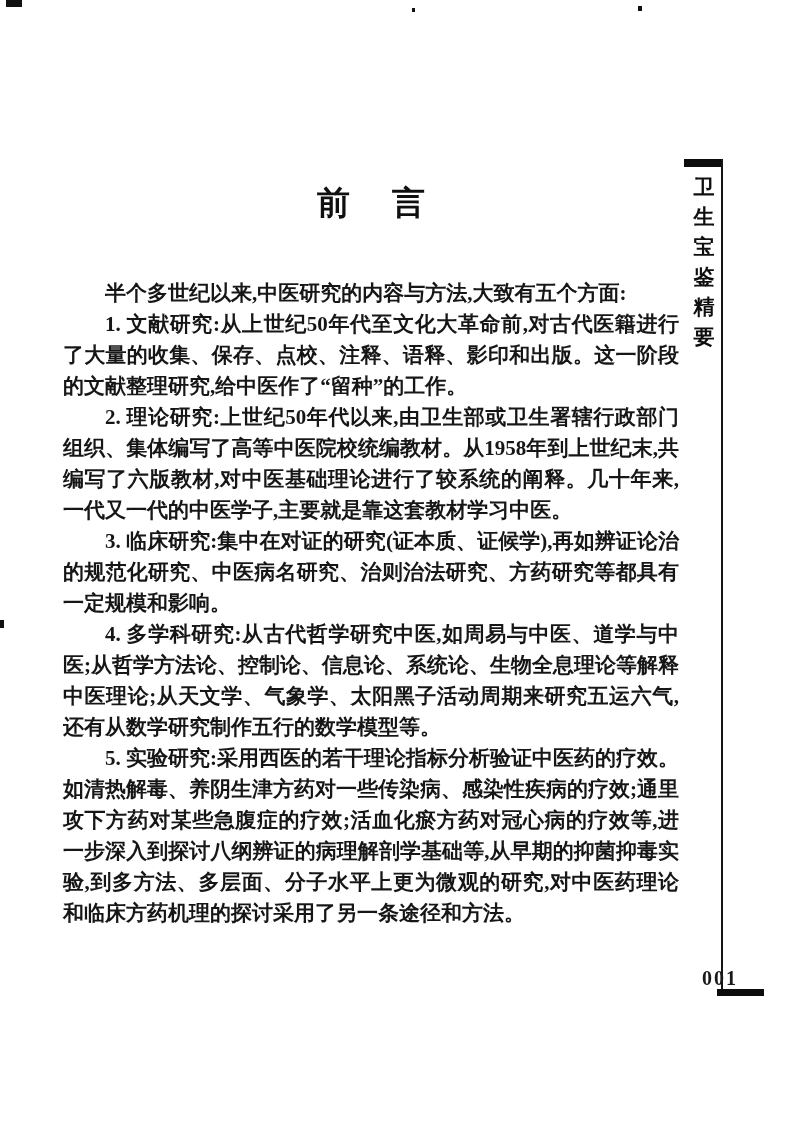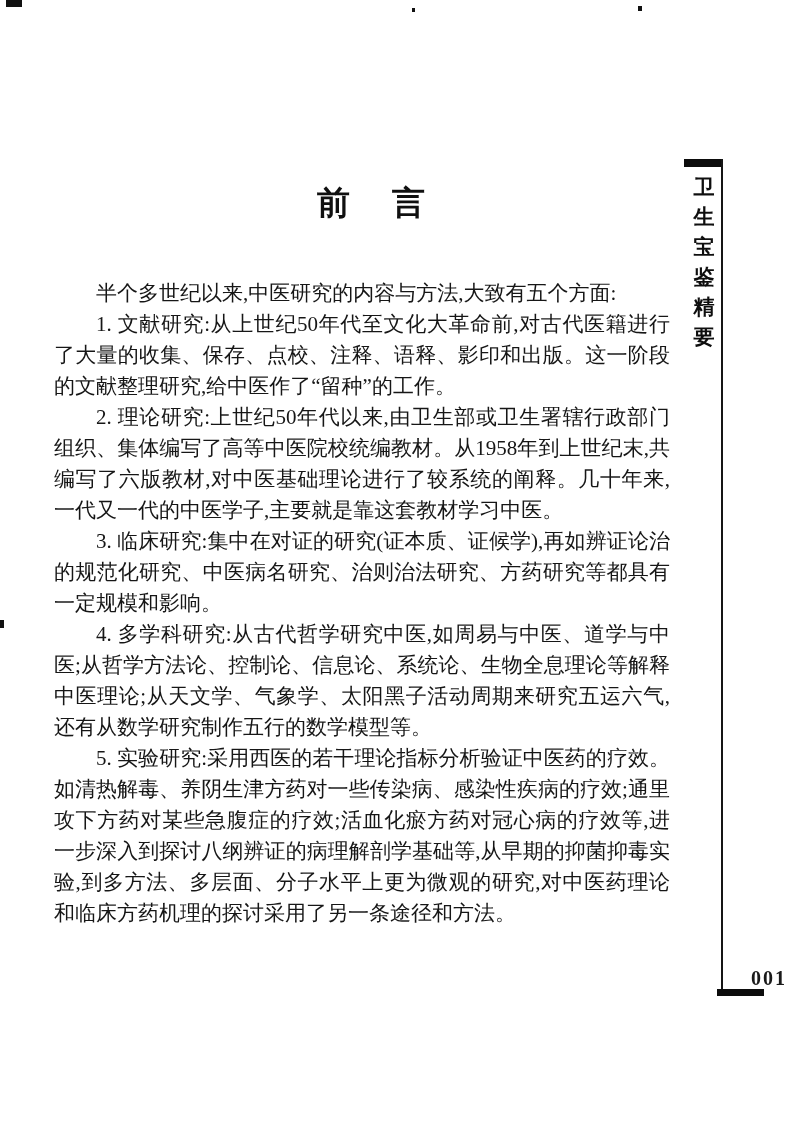--- a/index.html
+++ b/index.html
@@ -32,25 +32,25 @@
     gap: 42px;
     font-size: 33px;
     font-weight: bold;
     color: #101010;
     letter-spacing: 0;
   }
 
   
   .body-text {
     position: absolute;
-    left: 54px; top: 278px;
+    left: 63px; top: 278px;
     width: 616px;
     font-size: 21px;
     line-height: 31px;
-    font-weight: normal;
+    font-weight: bold;
     text-align: justify;
     color: #161616;
   }
   .body-text p {
     text-indent: 2em;
     margin: 0;
   }
 
   
   .sidebar-topbar {
@@ -72,21 +72,21 @@
     display: flex;
     flex-direction: column;
     align-items: center;
     font-size: 21px;
     line-height: 30px;
     font-weight: bold;
     color: #0e0e0e;
   }
   .page-num {
     position: absolute;
-    left: 751px; top: 967px;
+    left: 702px; top: 967px;
     font-size: 20px;
     font-weight: bold;
     letter-spacing: 2px;
     color: #1a1a1a;
     font-family: "Liberation Serif", "DejaVu Serif", serif;
   }
   .page-num-rule {
     position: absolute;
     left: 717px; top: 989px;
     width: 47px; height: 7px;

